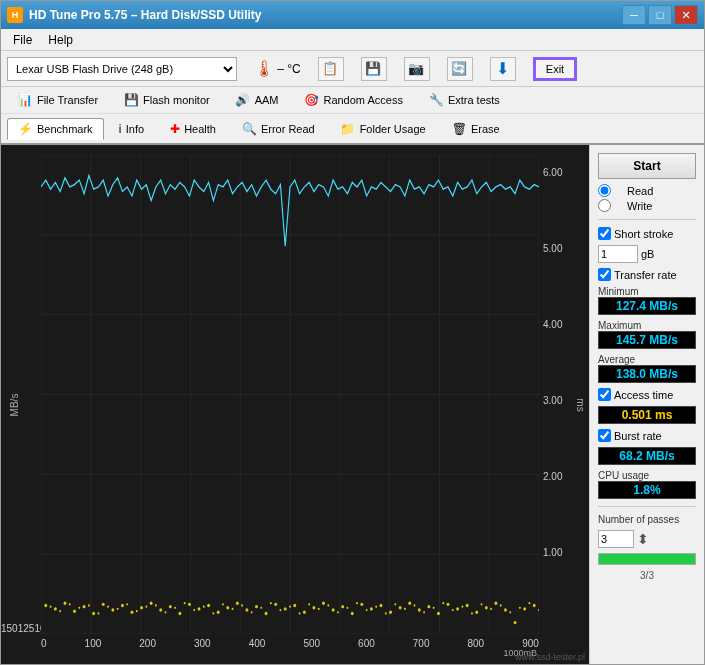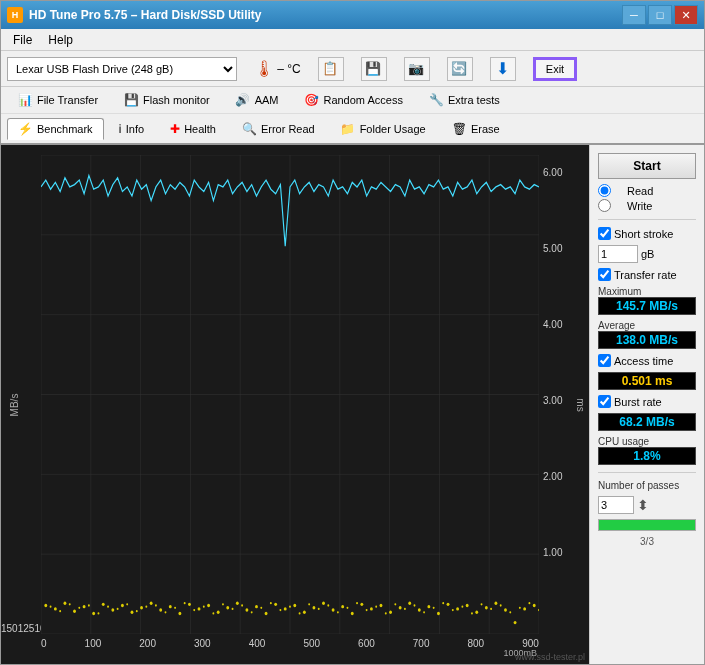--- a/index.html
+++ b/index.html
@@ -558,20 +558,24 @@
         <input type="text" class="spin-input" value="1" style="">
         <span>gB</span>
       </div>
 
       <label class="checkbox-item">
         <input type="checkbox" checked="" style="">
         <span>Transfer rate</span>
       </label>
 
       <div class="stat-box">
+        <div class="stat-label">Minimum</div>
+        <span class="stat-value">127.4 MB/s</span>
+      </div>
+      <div class="stat-box">
         <div class="stat-label">Maximum</div>
         <span class="stat-value">145.7 MB/s</span>
       </div>
       <div class="stat-box">
         <div class="stat-label">Average</div>
         <span class="stat-value">138.0 MB/s</span>
       </div>
 
       <label class="checkbox-item">
         <input type="checkbox" checked="" style="">

